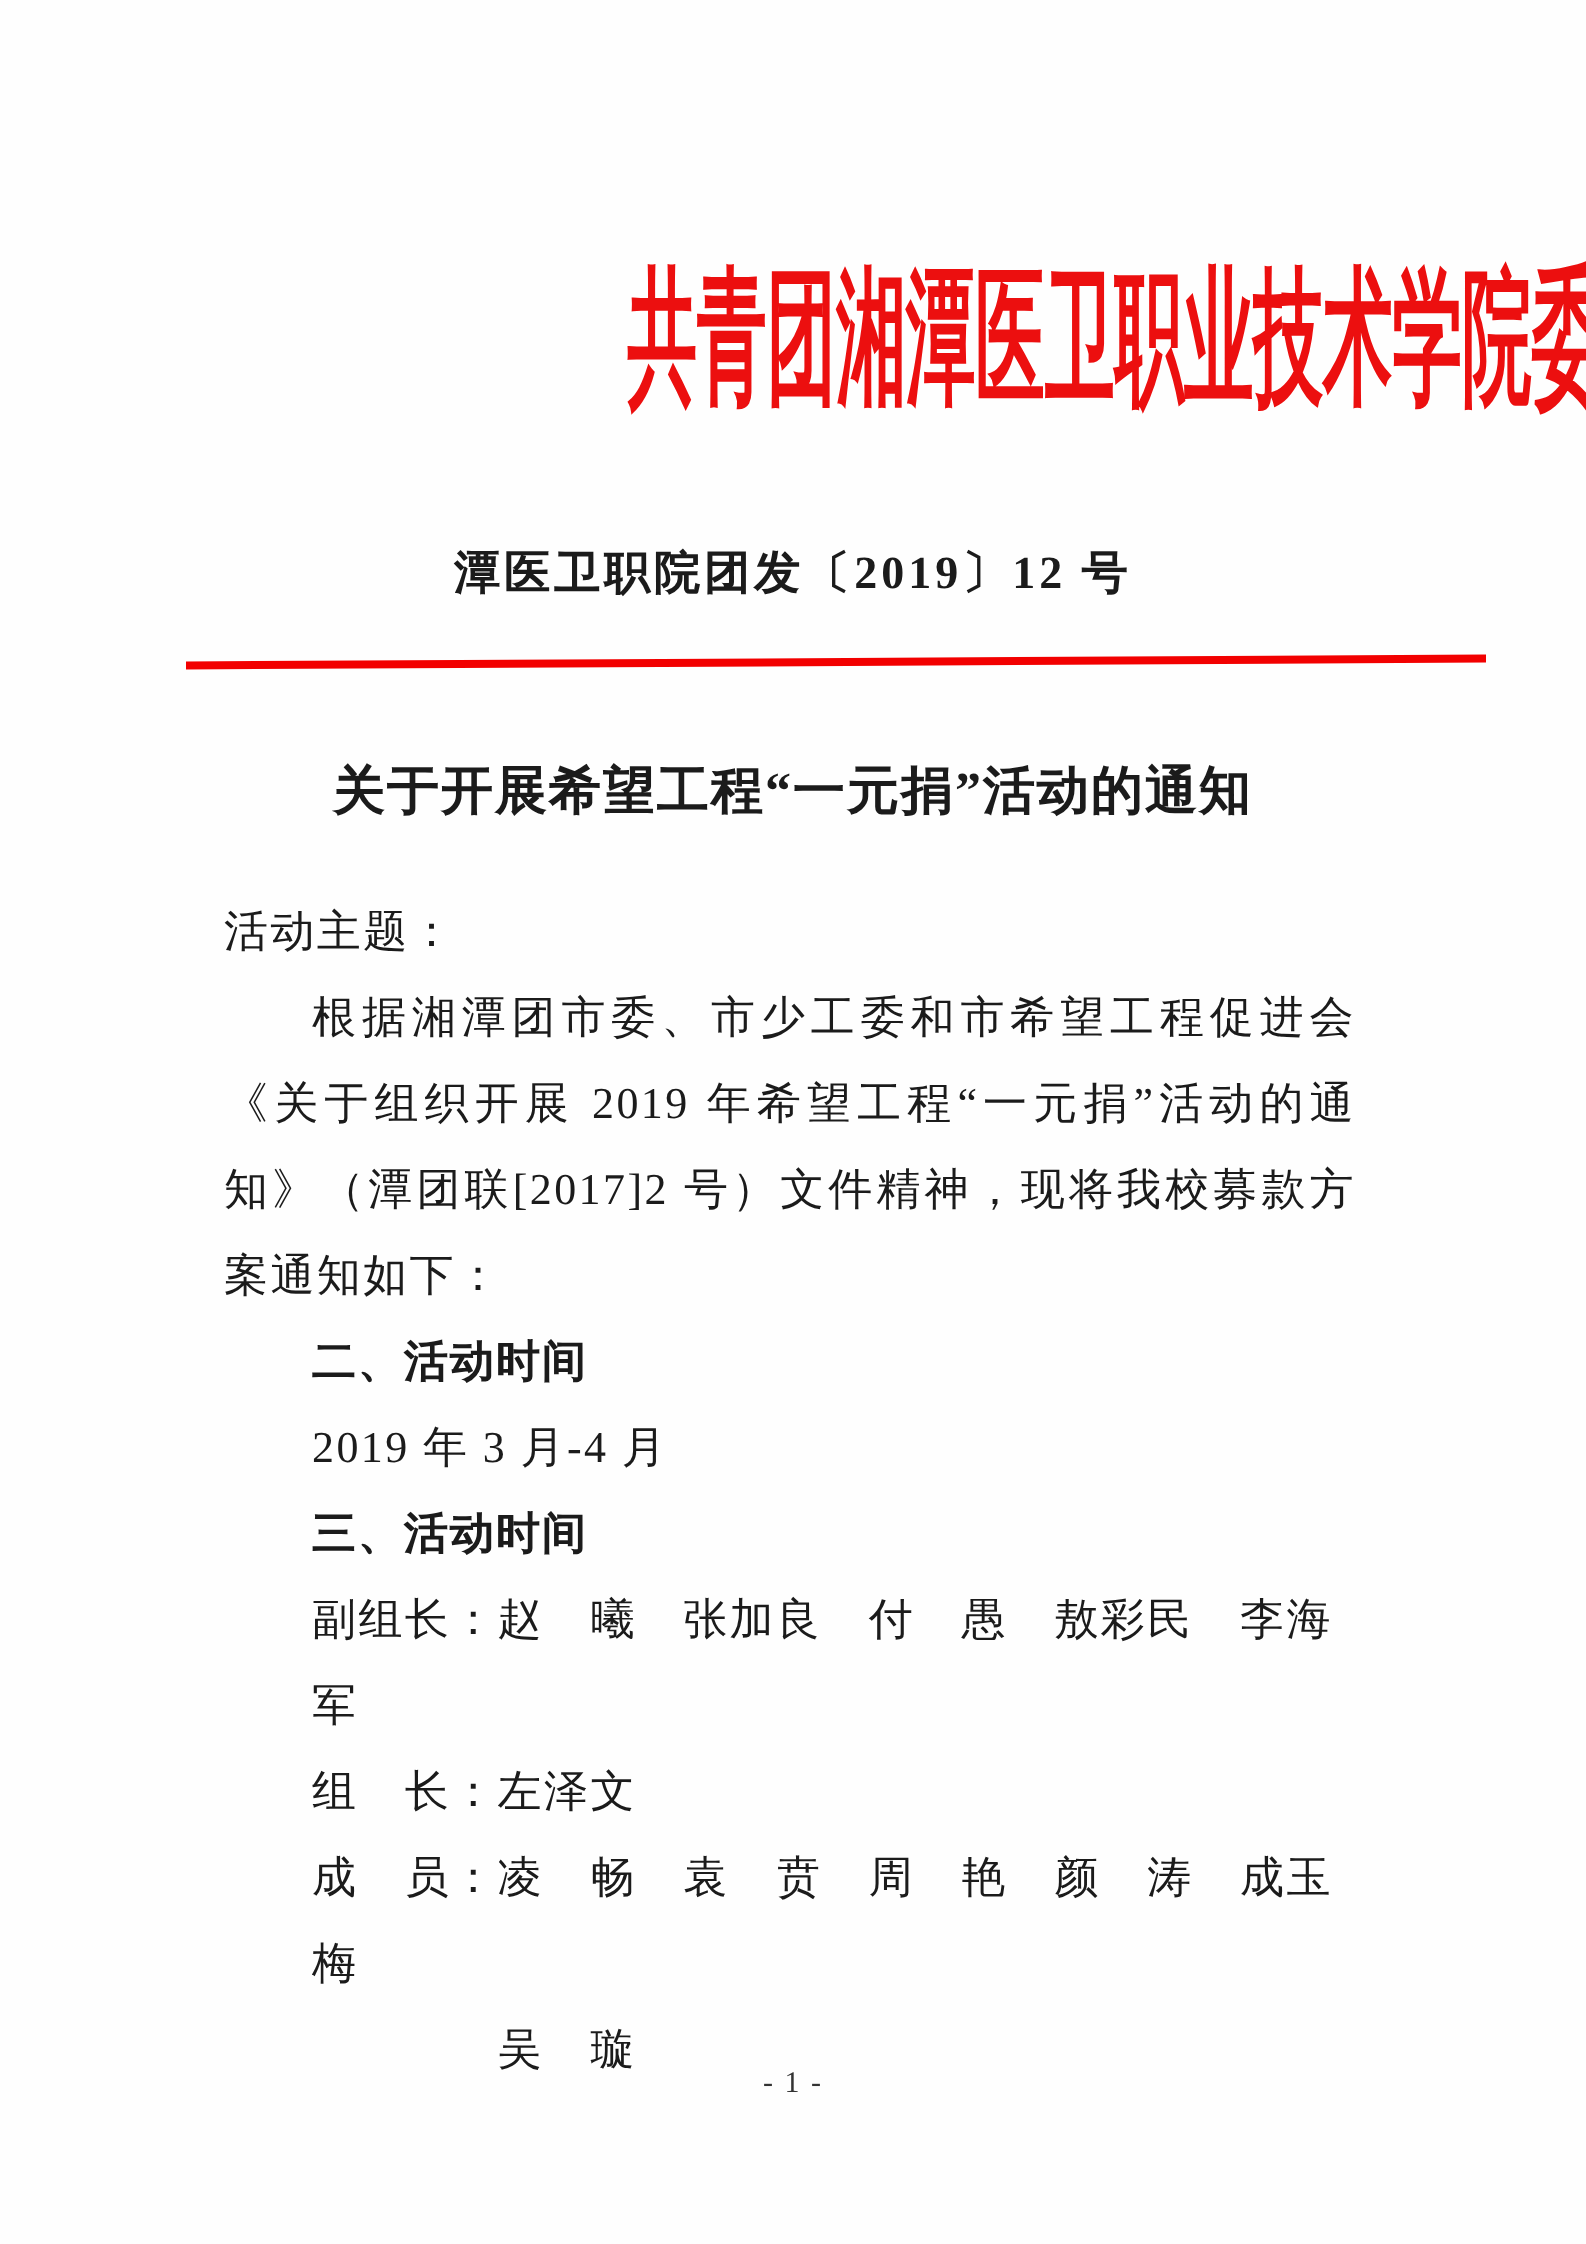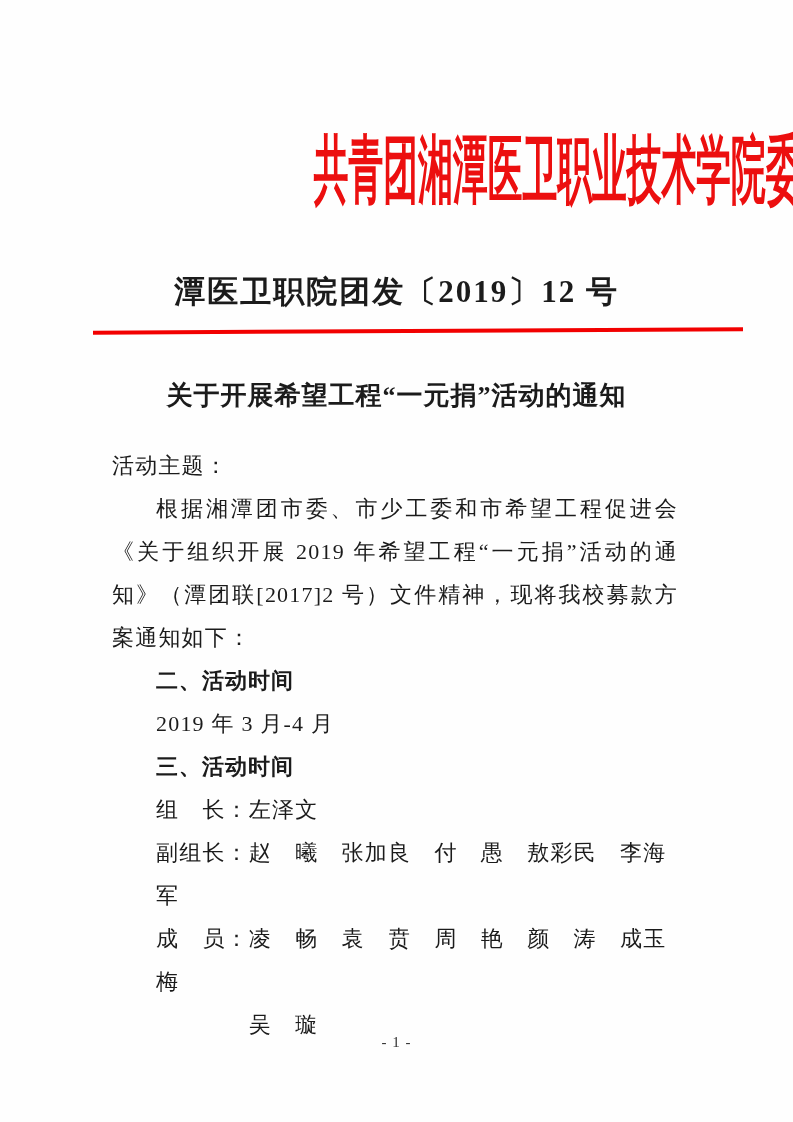--- a/index.html
+++ b/index.html
@@ -24,21 +24,21 @@
     line-height: 1.15;
     font-weight: bold;
     color: var(--header-red, #ec0f0f);
     transform: scaleX(0.47);
     transform-origin: 50% 50%;
   }
   .doc-number {
     position: absolute;
     top: 271px; left: 0; width: 100%;
     text-align: center;
-    font-size: 31px;
+    font-size: 23px;
     font-weight: bold;
     letter-spacing: 2px;
   }
   .red-line {
     position: absolute;
     top: 329px; left: 93px;
     width: 650px; height: 4px;
     background: var(--line-red, #f20000);
     transform: rotate(-0.3deg);
   }
@@ -104,22 +104,22 @@
 
     <div class="salutation">活动主题：</div>
 
     <p class="intro">根据湘潭团市委、市少工委和市希望工程促进会《关于组织开展 2019 年希望工程“一元捐”活动的通知》（潭团联[2017]2 号）文件精神，现将我校募款方案通知如下：</p>
 
 
     <div class="sec-heading">二、活动时间</div>
     <div class="sec-line">2019 年 3 月-4 月</div>
 
     <div class="sec-heading">三、活动时间</div>
+    <div class="sec-line roster">副组长：赵　曦　张加良　付　愚　敖彩民　李海军</div>
     <div class="sec-line roster">组　长：左泽文</div>
-    <div class="sec-line roster">副组长：赵　曦　张加良　付　愚　敖彩民　李海军</div>
     <div class="sec-line roster">成　员：凌　畅　袁　贲　周　艳　颜　涛　成玉梅</div>
     <div class="sec-line roster">　　　　吴　璇</div>
 
   </div>
 
   <div class="page-number">- 1 -</div>
 
 </div>
 
 </body></html>

